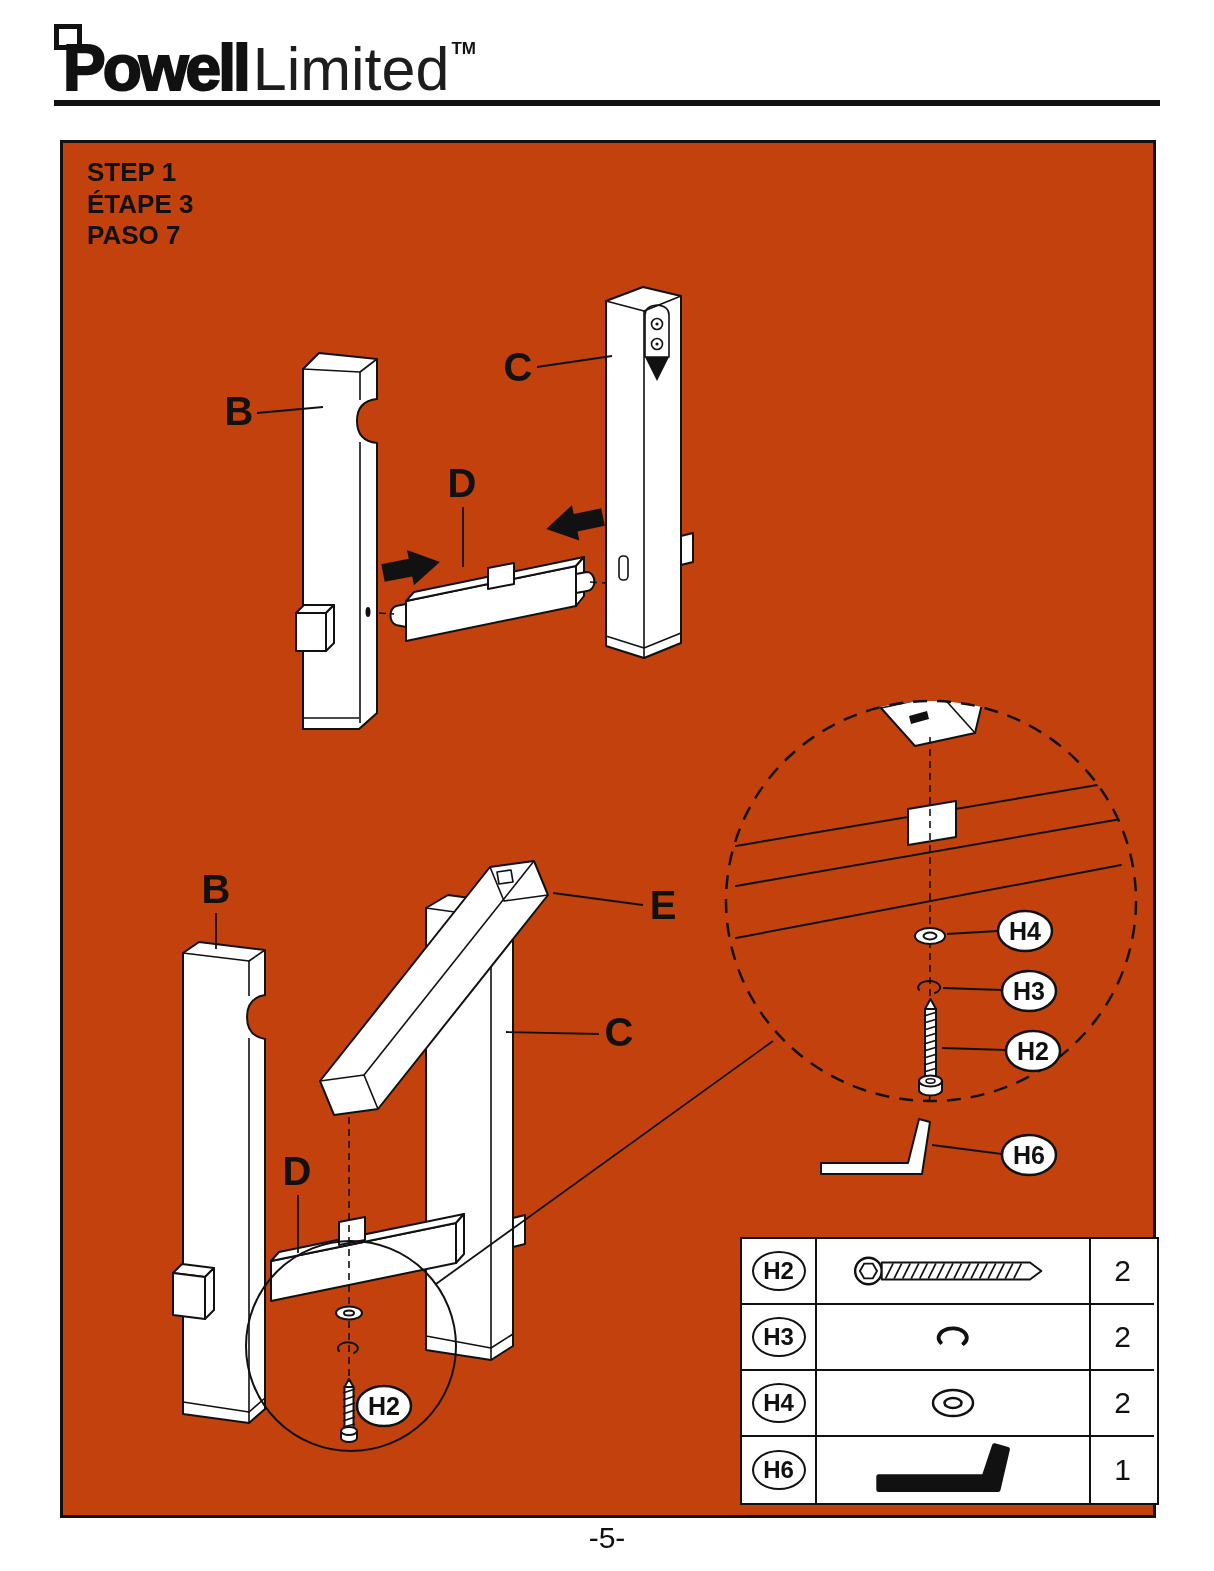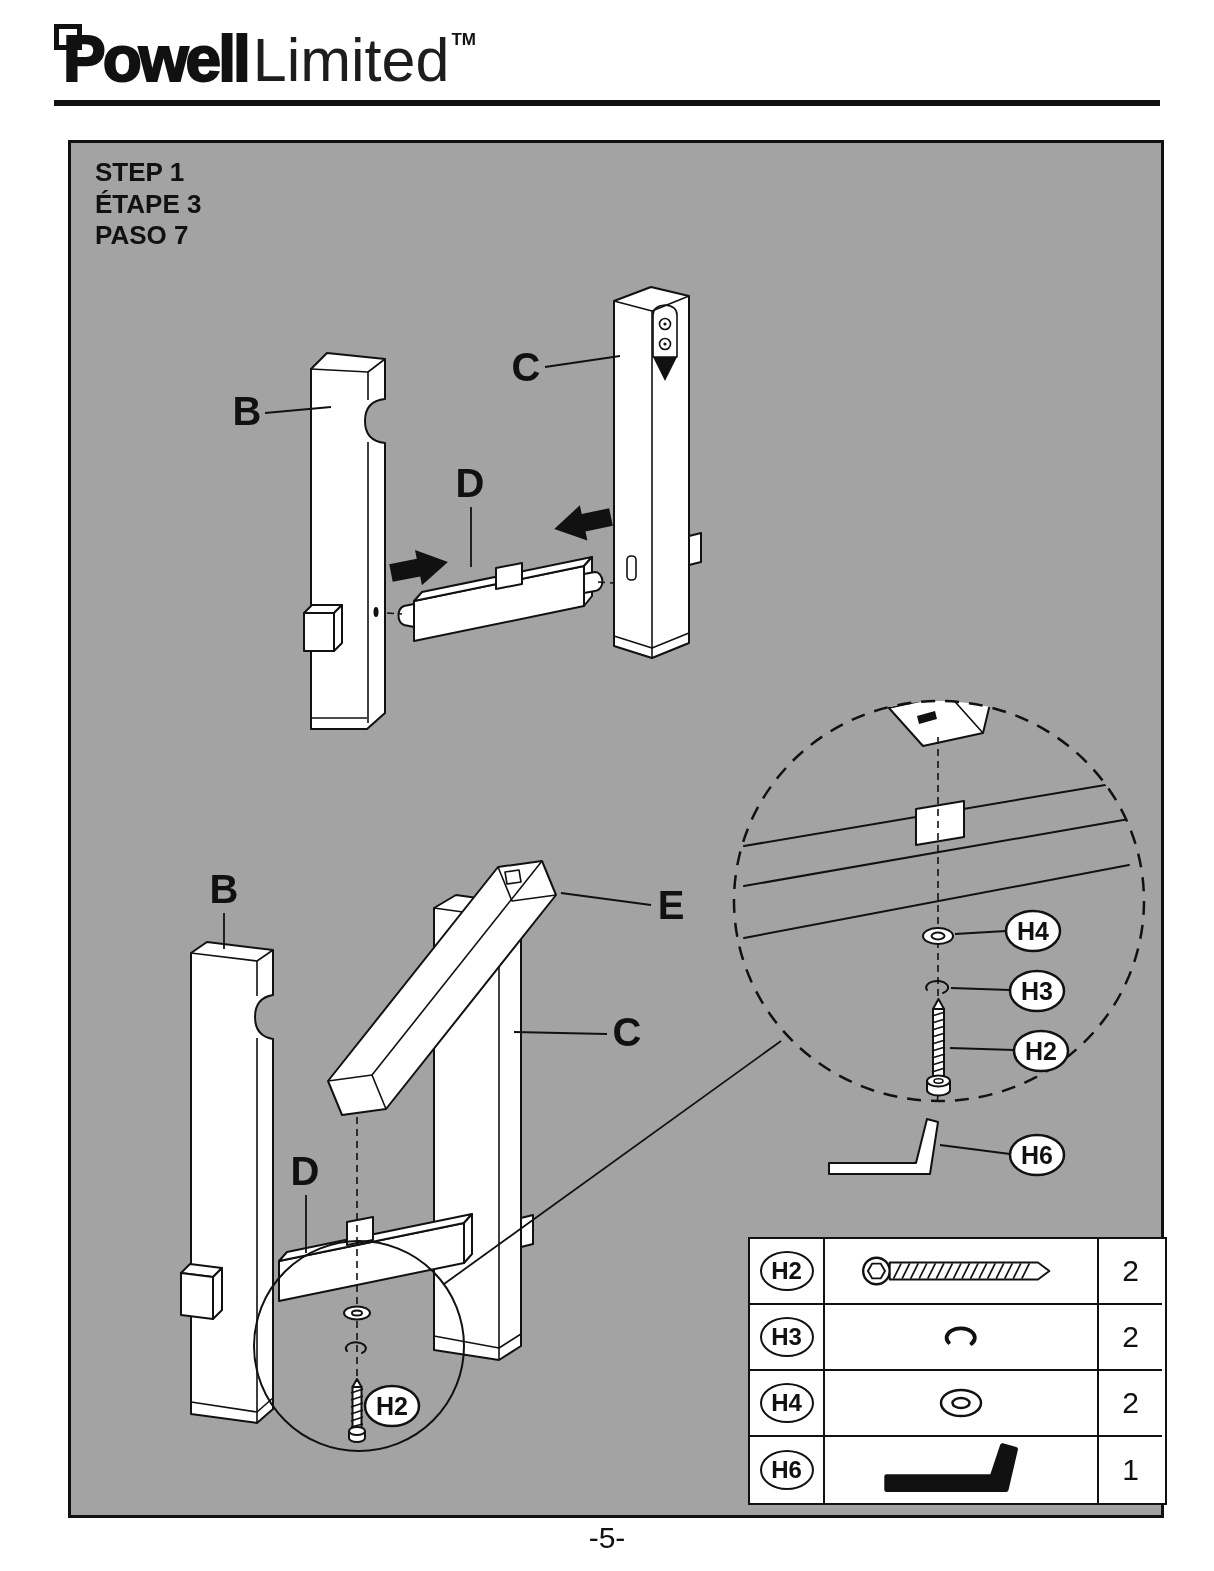--- a/index.html
+++ b/index.html
@@ -1,28 +1,28 @@
 <!DOCTYPE html>
 <html><head>
 <meta charset="utf-8">
 <style>
   html,body{margin:0;padding:0;background:#e8e8e8;}
   .page{position:relative;width:1214px;height:1571px;background:#fff;
         font-family:"Liberation Sans",sans-serif;color:#111;overflow:hidden;margin:0 auto;}
   
   .brand{position:absolute;left:54px;top:22px;height:78px;}
   .logo-square{position:absolute;left:0;top:2px;width:18px;height:16px;border:5px solid #111;background:#fff;}
-  .logo-text{position:absolute;left:9px;top:0;white-space:nowrap;}
+  .logo-text{position:absolute;left:9px;top:9px;white-space:nowrap;}
   .logo-bold{font-size:64px;font-weight:bold;letter-spacing:-3px;-webkit-text-stroke:2px #111;}
   .logo-light{font-size:61px;font-weight:400;letter-spacing:0;color:#1d1d1d;margin-left:5px;}
   .logo-tm{font-size:17px;font-weight:bold;vertical-align:36px;margin-left:2px;}
   .rule{position:absolute;left:54px;top:100px;width:1106px;height:6px;background:#111;}
   
-  .main-box{position:absolute;left:68px;top:140px;width:1096px;height:1378px;
-            border:3px solid #111;box-sizing:border-box;background:#a3a3a3;}
+  .main-box{position:absolute;left:60px;top:140px;width:1096px;height:1378px;
+            border:3px solid #111;box-sizing:border-box;background:#c2410c;}
   .step-text{position:absolute;left:24px;top:14px;font-size:26px;font-weight:bold;line-height:1.22;}
   svg.diagram{position:absolute;left:0;top:0;width:1090px;height:1372px;}
   
   .sh{fill:#fff;stroke:#111;stroke-width:2;stroke-linejoin:round;}
   .ln{fill:none;stroke:#111;stroke-width:2;stroke-linejoin:round;stroke-linecap:round;}
   .tn{fill:none;stroke:#111;stroke-width:1.6;stroke-linejoin:round;}
   .dk{fill:#111;stroke:none;}
   .dash{fill:none;stroke:#111;stroke-width:1.6;stroke-dasharray:7 5;}
   .ldr{stroke:#111;stroke-width:1.8;fill:none;}
   .plabel{font:bold 40px "Liberation Sans",sans-serif;fill:#111;}

